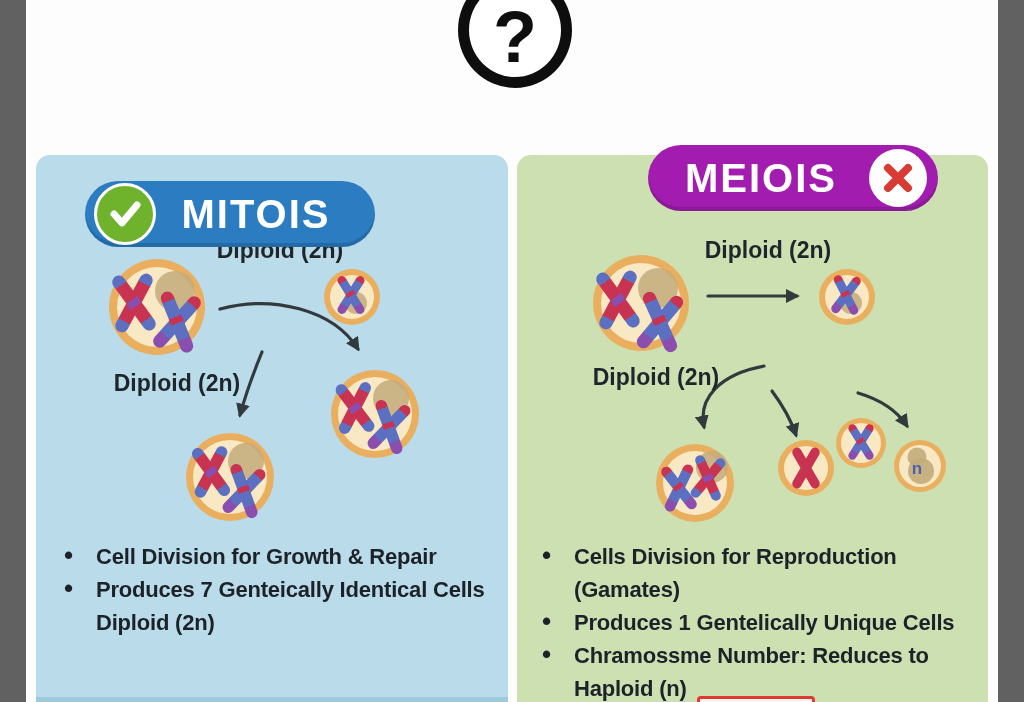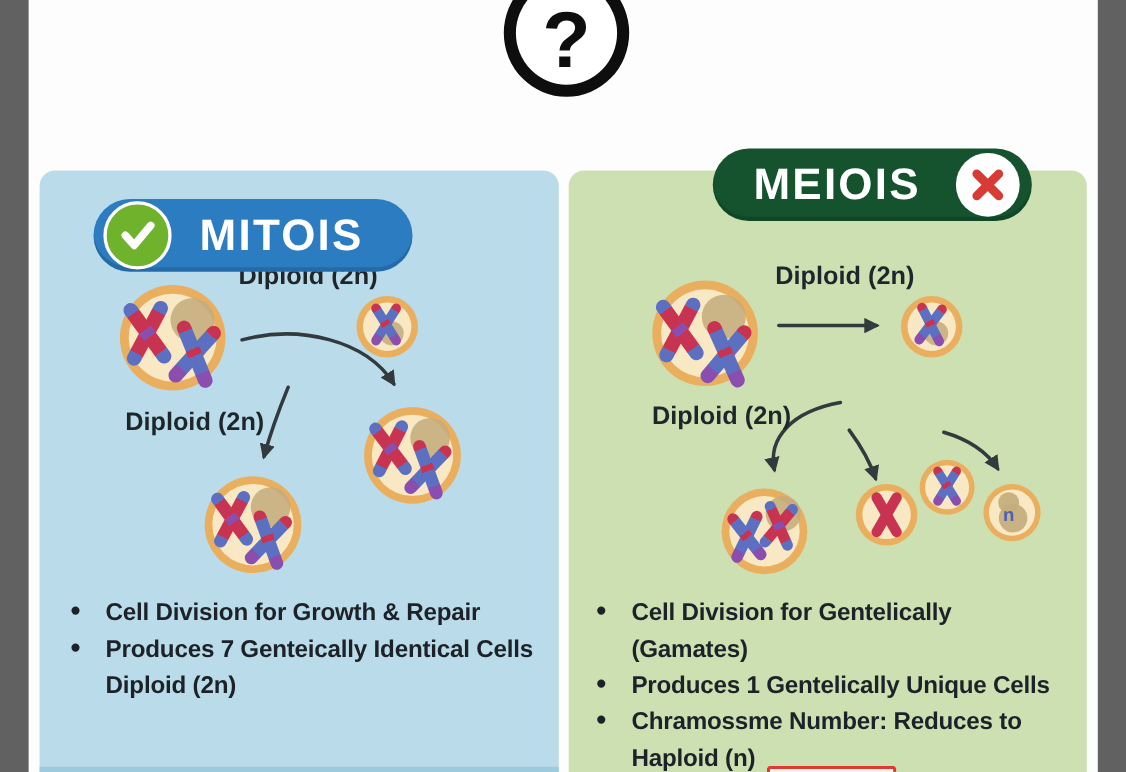--- a/index.html
+++ b/index.html
@@ -29,21 +29,21 @@
 
   
   .pill{
     position:absolute;height:66px;border-radius:34px;z-index:10;
     display:flex;align-items:center;justify-content:center;
     box-shadow:inset 0 -4px 0 rgba(0,0,0,.14);
   }
   .pill .title{color:#fff;font-size:40px;font-weight:700;letter-spacing:2px;line-height:1;}
   .pill.mitosis{left:85px;top:133px;width:290px;background:#2b7cc1;padding-left:0;margin-top:48px;}
   .pill.mitosis .title{margin-left:52px;}
-  .pill.meiosis{left:648px;top:135px;width:290px;background:#14532d;}
+  .pill.meiosis{left:648px;top:145px;width:290px;background:#a21caf;}
   .pill.meiosis .title{margin-right:64px;}
 
   .check-circle{
     position:absolute;left:9px;top:50%;transform:translateY(-50%);
     width:62px;height:62px;border-radius:50%;background:#6fb32d;border:3px solid #fff;
     box-sizing:border-box;display:flex;align-items:center;justify-content:center;
   }
   .x-circle{
     position:absolute;right:11px;top:50%;transform:translateY(-50%);
     width:58px;height:58px;border-radius:50%;background:#fff;
@@ -232,21 +232,21 @@
   <div class="lab" style="left:768px;top:237px;">Diploid (2n)</div>
   <div class="lab" style="left:656px;top:364px;">Diploid (2n)</div>
 
   <ul class="blist left">
     <li class="bl dot">Cell Division for Growth &amp; Repair</li>
     <li class="bl dot">Produces 7 Genteically Identical Cells</li>
     <li class="bl">Diploid (2n)</li>
   </ul>
 
   <ul class="blist right">
-    <li class="bl dot">Cell Division for Gentelically</li>
+    <li class="bl dot">Cells Division for Reproduction</li>
     <li class="bl">(Gamates)</li>
     <li class="bl dot">Produces 1 Gentelically Unique Cells</li>
     <li class="bl dot">Chramossme Number: Reduces to</li>
     <li class="bl">Haploid (n)</li>
   </ul>
 
   <div class="bottom-blue-band"></div>
   <div class="bottom-red-box"></div>
 
   <div class="side-bar left"></div>

